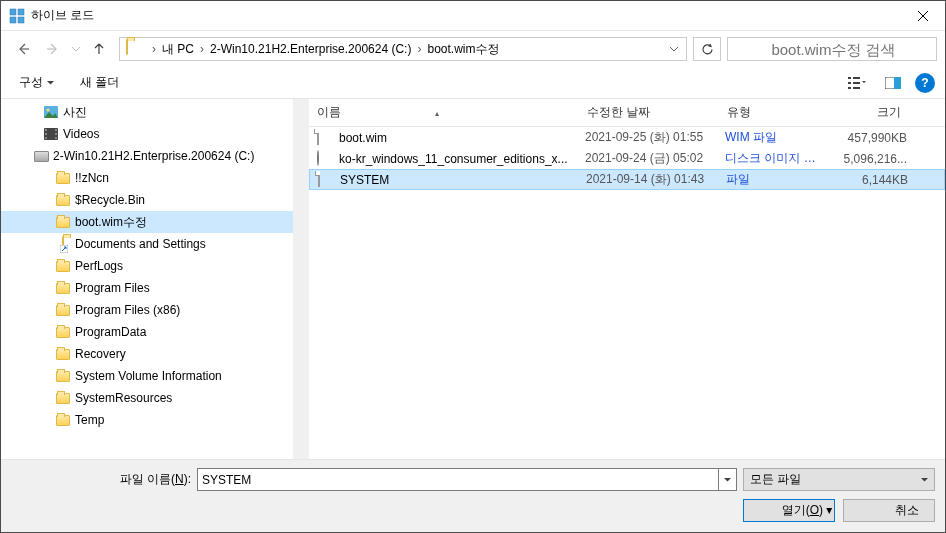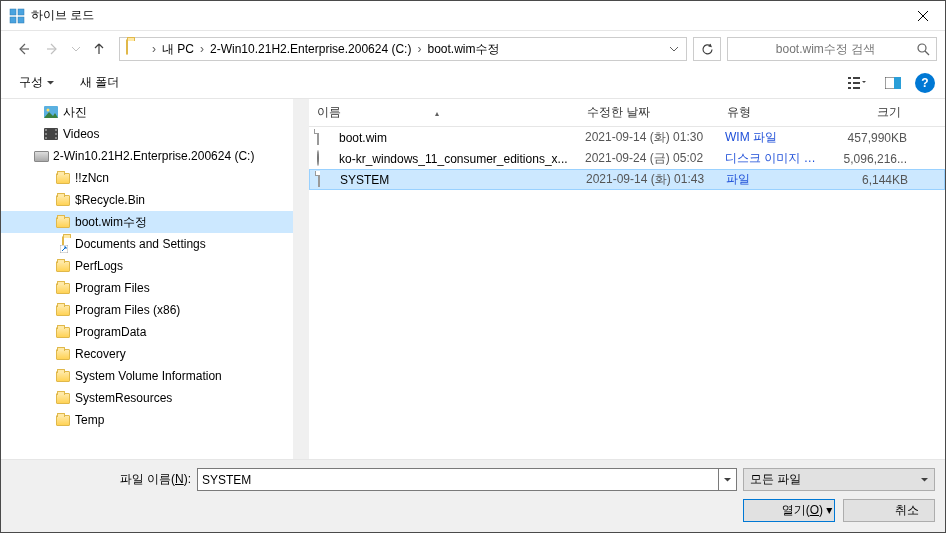--- a/index.html
+++ b/index.html
@@ -14,21 +14,21 @@
 .nav-arrow.disabled { color: #c0c0c0; cursor: default; }
 .nav-up { width: 28px; height: 28px; display: flex; align-items: center; justify-content: center; cursor: pointer; }
 .addressbar { flex: 1; height: 24px; border: 1px solid #cccccc; display: flex; align-items: center; margin: 0 4px; padding: 0 2px; background: #fff; }
 .addr-icon { width: 18px; height: 18px; margin: 0 4px; }
 .breadcrumb { display: flex; align-items: center; flex: 1; overflow: hidden; }
 .crumb { padding: 0 2px; cursor: pointer; white-space: nowrap; }
 .crumb-sep { padding: 0 4px; color: #606060; }
 .addr-drop { width: 20px; display: flex; align-items: center; justify-content: center; cursor: pointer; color: #606060; }
 .refresh-btn { width: 28px; height: 24px; border: 1px solid #cccccc; display: flex; align-items: center; justify-content: center; cursor: pointer; margin-right: 4px; }
 .searchbox { width: 210px; height: 24px; border: 1px solid #cccccc; display: flex; align-items: center; padding: 0 6px; color: #777; }
-.searchbox input { border: none; outline: none; flex: 1; font-size: 12px; color: #333; text-align: center; }
+.searchbox input { border: none; outline: none; flex: 1; font-size: 15px; color: #333; text-align: center; }
 .toolbar { height: 32px; display: flex; align-items: center; padding: 0 10px; border-bottom: 1px solid #e6e6e6; }
 .tool-item { padding: 4px 8px; cursor: pointer; margin-right: 10px; display: flex; align-items: center; gap: 4px; }
 .toolbar-right { margin-left: auto; display: flex; align-items: center; gap: 8px; }
 .view-btn { width: 28px; height: 24px; display: flex; align-items: center; justify-content: center; cursor: pointer; }
 .help-btn { width: 20px; height: 20px; border-radius: 50%; background: #0078d4; color: #fff; display: flex; align-items: center; justify-content: center; font-size: 12px; font-weight: bold; cursor: pointer; }
 .main { flex: 1; display: flex; overflow: hidden; min-height: 0; }
 .sidebar { width: 292px; overflow: auto; padding: 2px 0; }
 .tree-item { display: flex; align-items: center; height: 22px; padding-left: 10px; cursor: pointer; gap: 4px; }
 .tree-item.selected { background: #cce8ff; }
 .tree-item .indent { display: inline-block; }
@@ -301,21 +301,21 @@
       <div class="list-header">
         <div class="col col-name"><span>이름</span><span class="sort-ind" style="position:relative;left:90px">▴</span></div>
         <div class="col col-date">수정한 날짜</div>
         <div class="col col-type">유형</div>
         <div class="col col-size">크기</div>
       </div>
       <div class="list-body" id="filebody">
           <div class="row">
             <span class="file-icon"><span class="file-generic"></span></span>
             <span class="name">boot.wim</span>
-            <span class="date">2021-09-14 (화) 01:30</span>
+            <span class="date">2021-09-25 (화) 01:55</span>
             <span class="type">WIM 파일</span>
             <span class="size">457,990KB</span>
           </div>
           <div class="row">
             <span class="file-icon"><span class="disc-icon"></span></span>
             <span class="name">ko-kr_windows_11_consumer_editions_x...</span>
             <span class="date">2021-09-24 (금) 05:02</span>
             <span class="type">디스크 이미지 파일</span>
             <span class="size">5,096,216...</span>
           </div>

